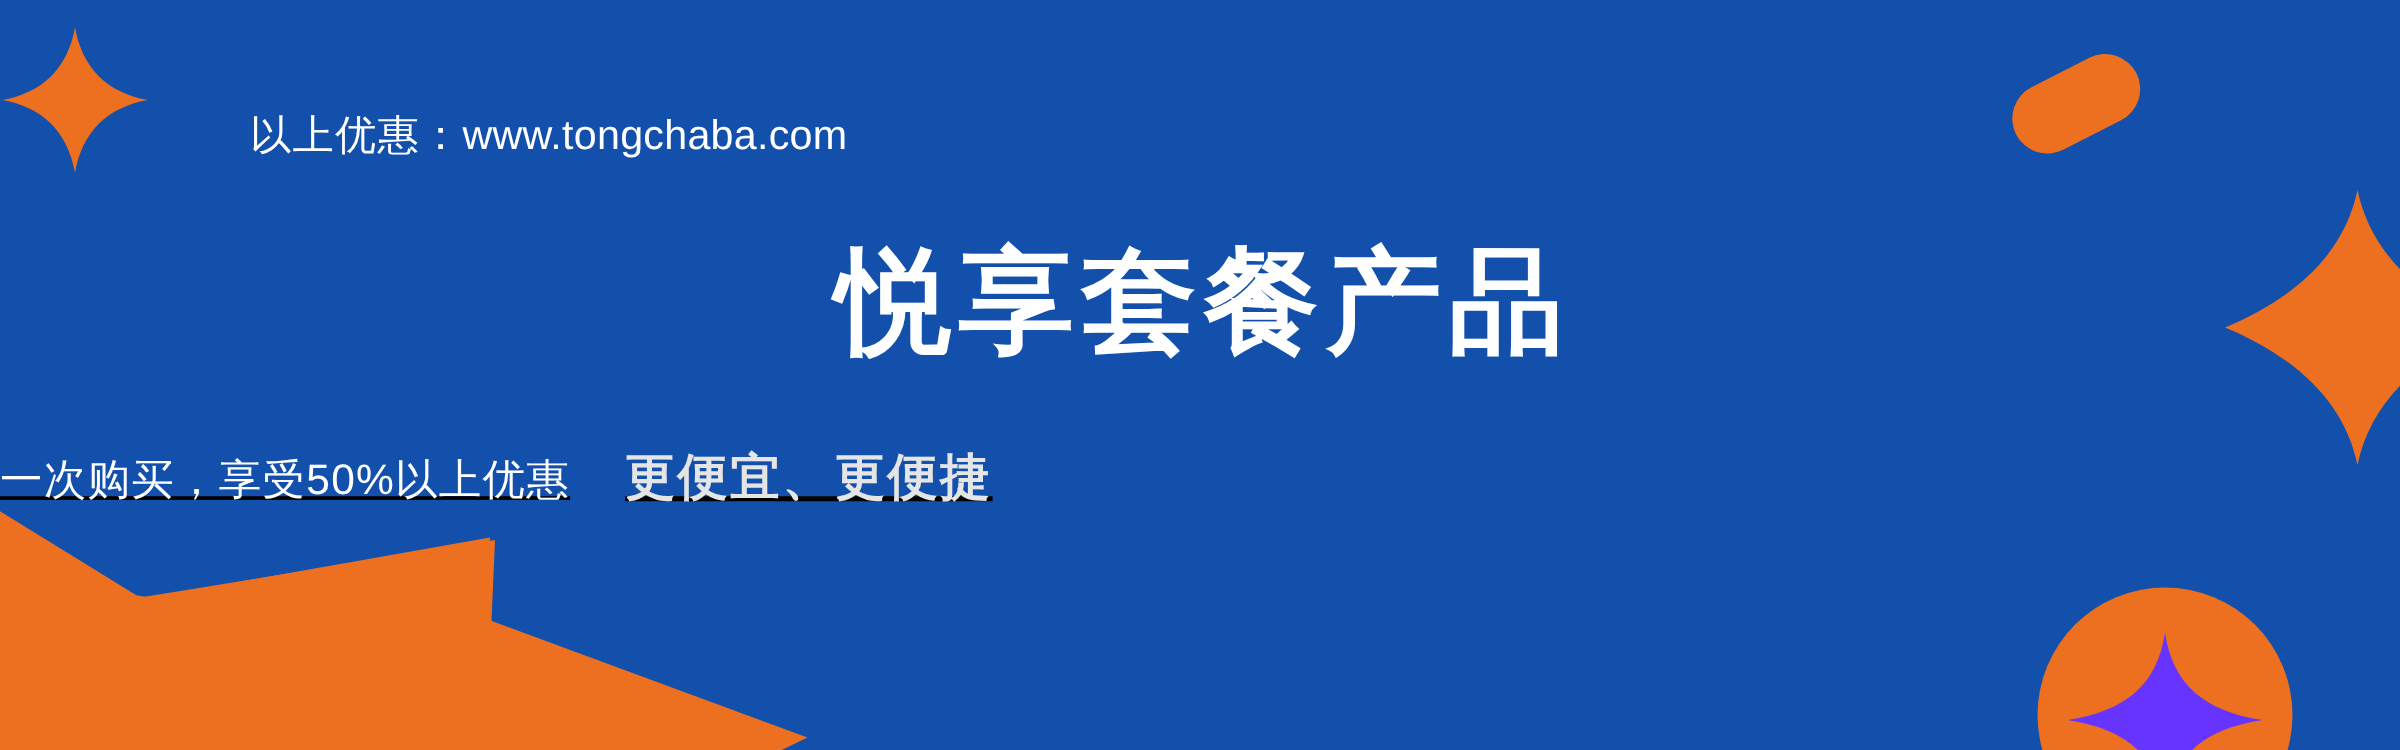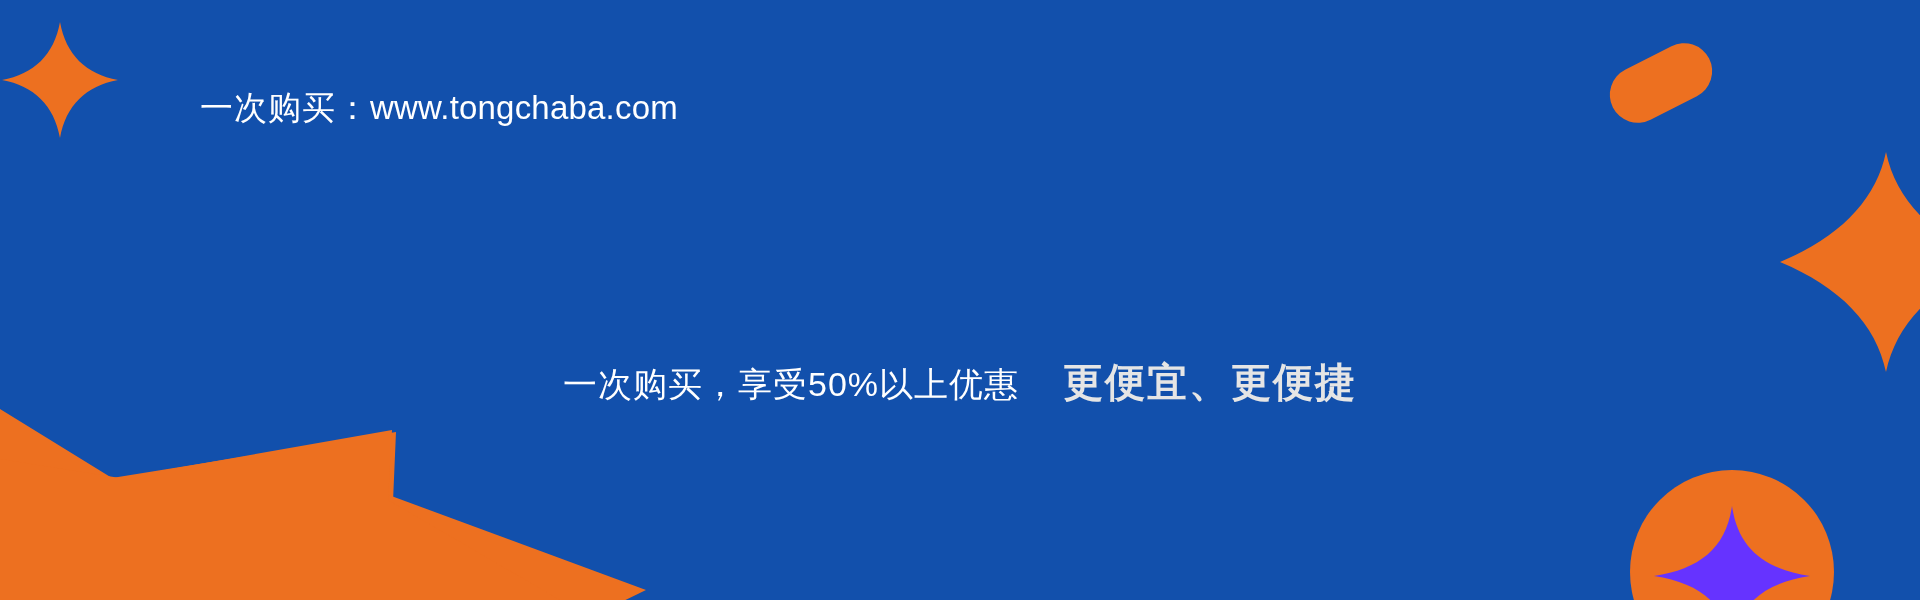--- a/index.html
+++ b/index.html
@@ -59,24 +59,24 @@
     text-indent: 6px;
   }
 
   
   #subtitle-row {
     position: absolute;
     left: 0;
     right: 0;
     top: 358px;
     display: flex;
-    justify-content: center;
     align-items: baseline;
     gap: 44px;
     white-space: nowrap;
+    text-decoration: underline;
   }
   #subtitle-plain {
     color: #ffffff;
     font-size: 34px;
     font-weight: 400;
     letter-spacing: 1px;
     line-height: 48px;
   }
   #subtitle-accent {
     color: #e5e5e5;
@@ -106,23 +106,24 @@
     <path fill="#ED7020" d="M-120 440 L120 478 L392 430 L388 500 L560 600 L-120 600 Z"></path>
 
     <circle cx="1732" cy="572" r="102" fill="#ED7020"></circle>
 
     <path fill="#6633FF" d="M1732 506 C1738 548 1764 569 1810 576 C1764 583 1738 604 1732 646 C1726 604 1700 583 1654 576 C1700 569 1726 548 1732 506 Z"></path>
   </svg>
 
   <div class="content">
 
     <div id="platform-line">
-      <span class="label">一次购买：</span><span class="url">www.tongchaba.com</span>
+      <span class="label">以上优惠：</span><span class="url">www.tongchaba.com</span>
     </div>
 
+    <div id="main-heading">悦享套餐产品</div>
 
     <div id="subtitle-row">
       <span id="subtitle-plain">一次购买，享受50%以上优惠</span>
       <span id="subtitle-accent">更便宜、更便捷</span>
     </div>
 
   </div>
 </div>
 
 </body></html>

